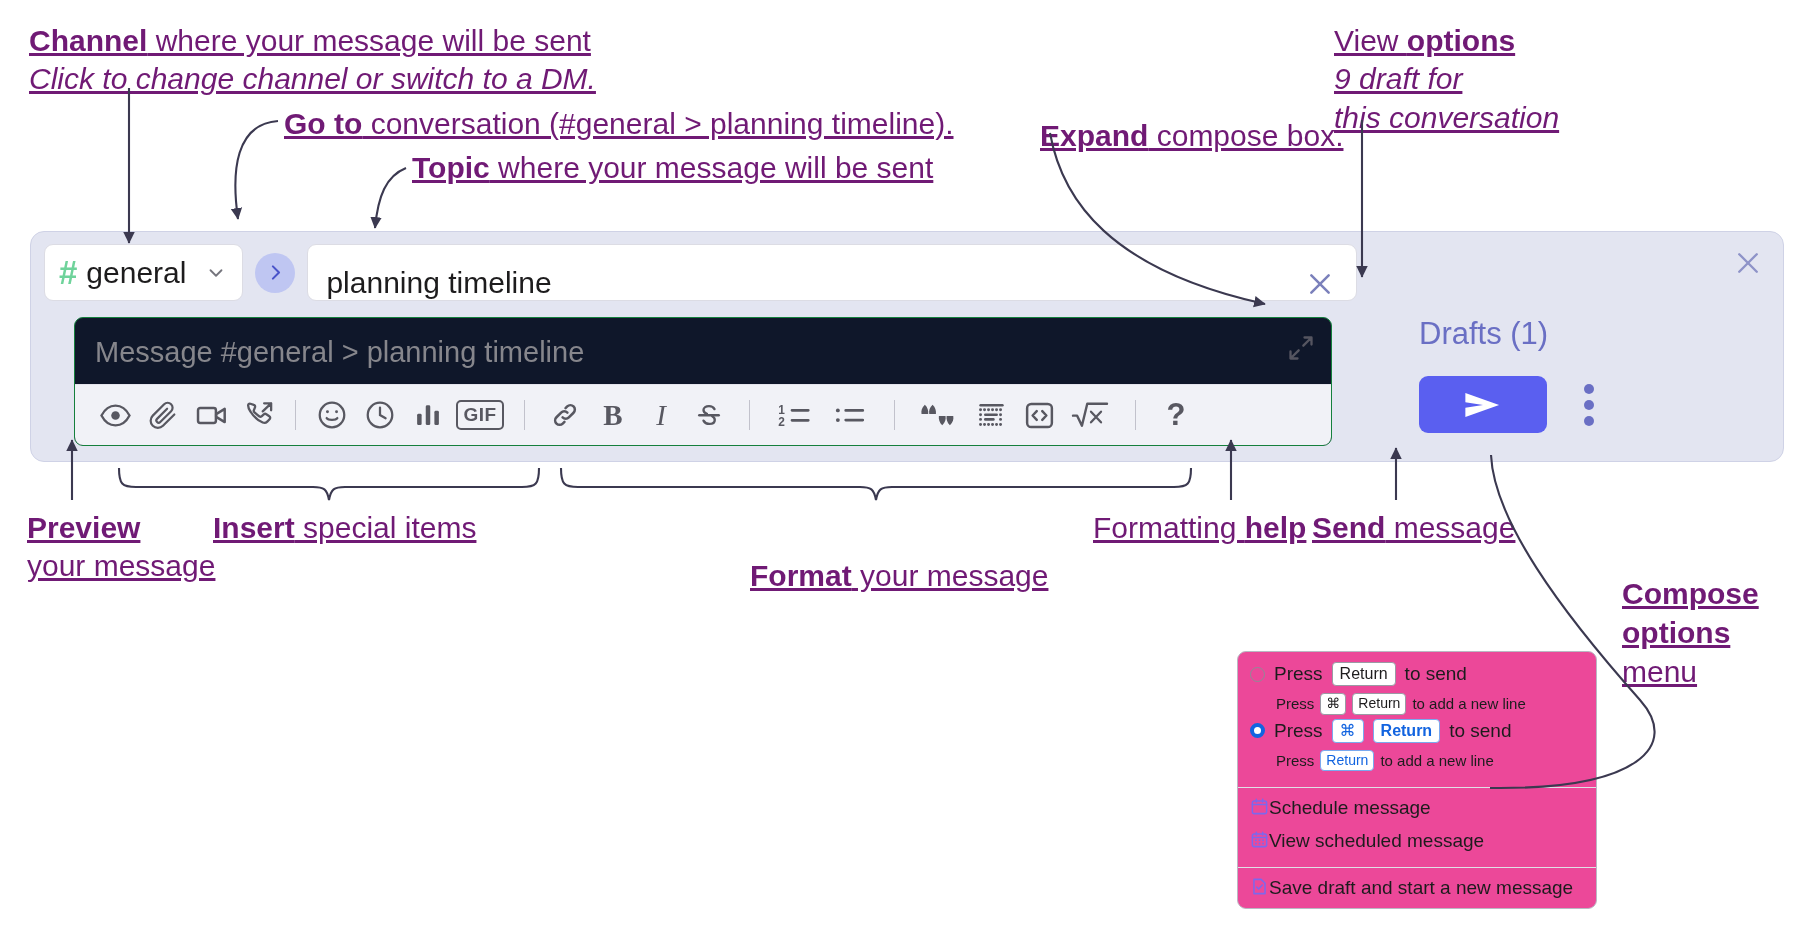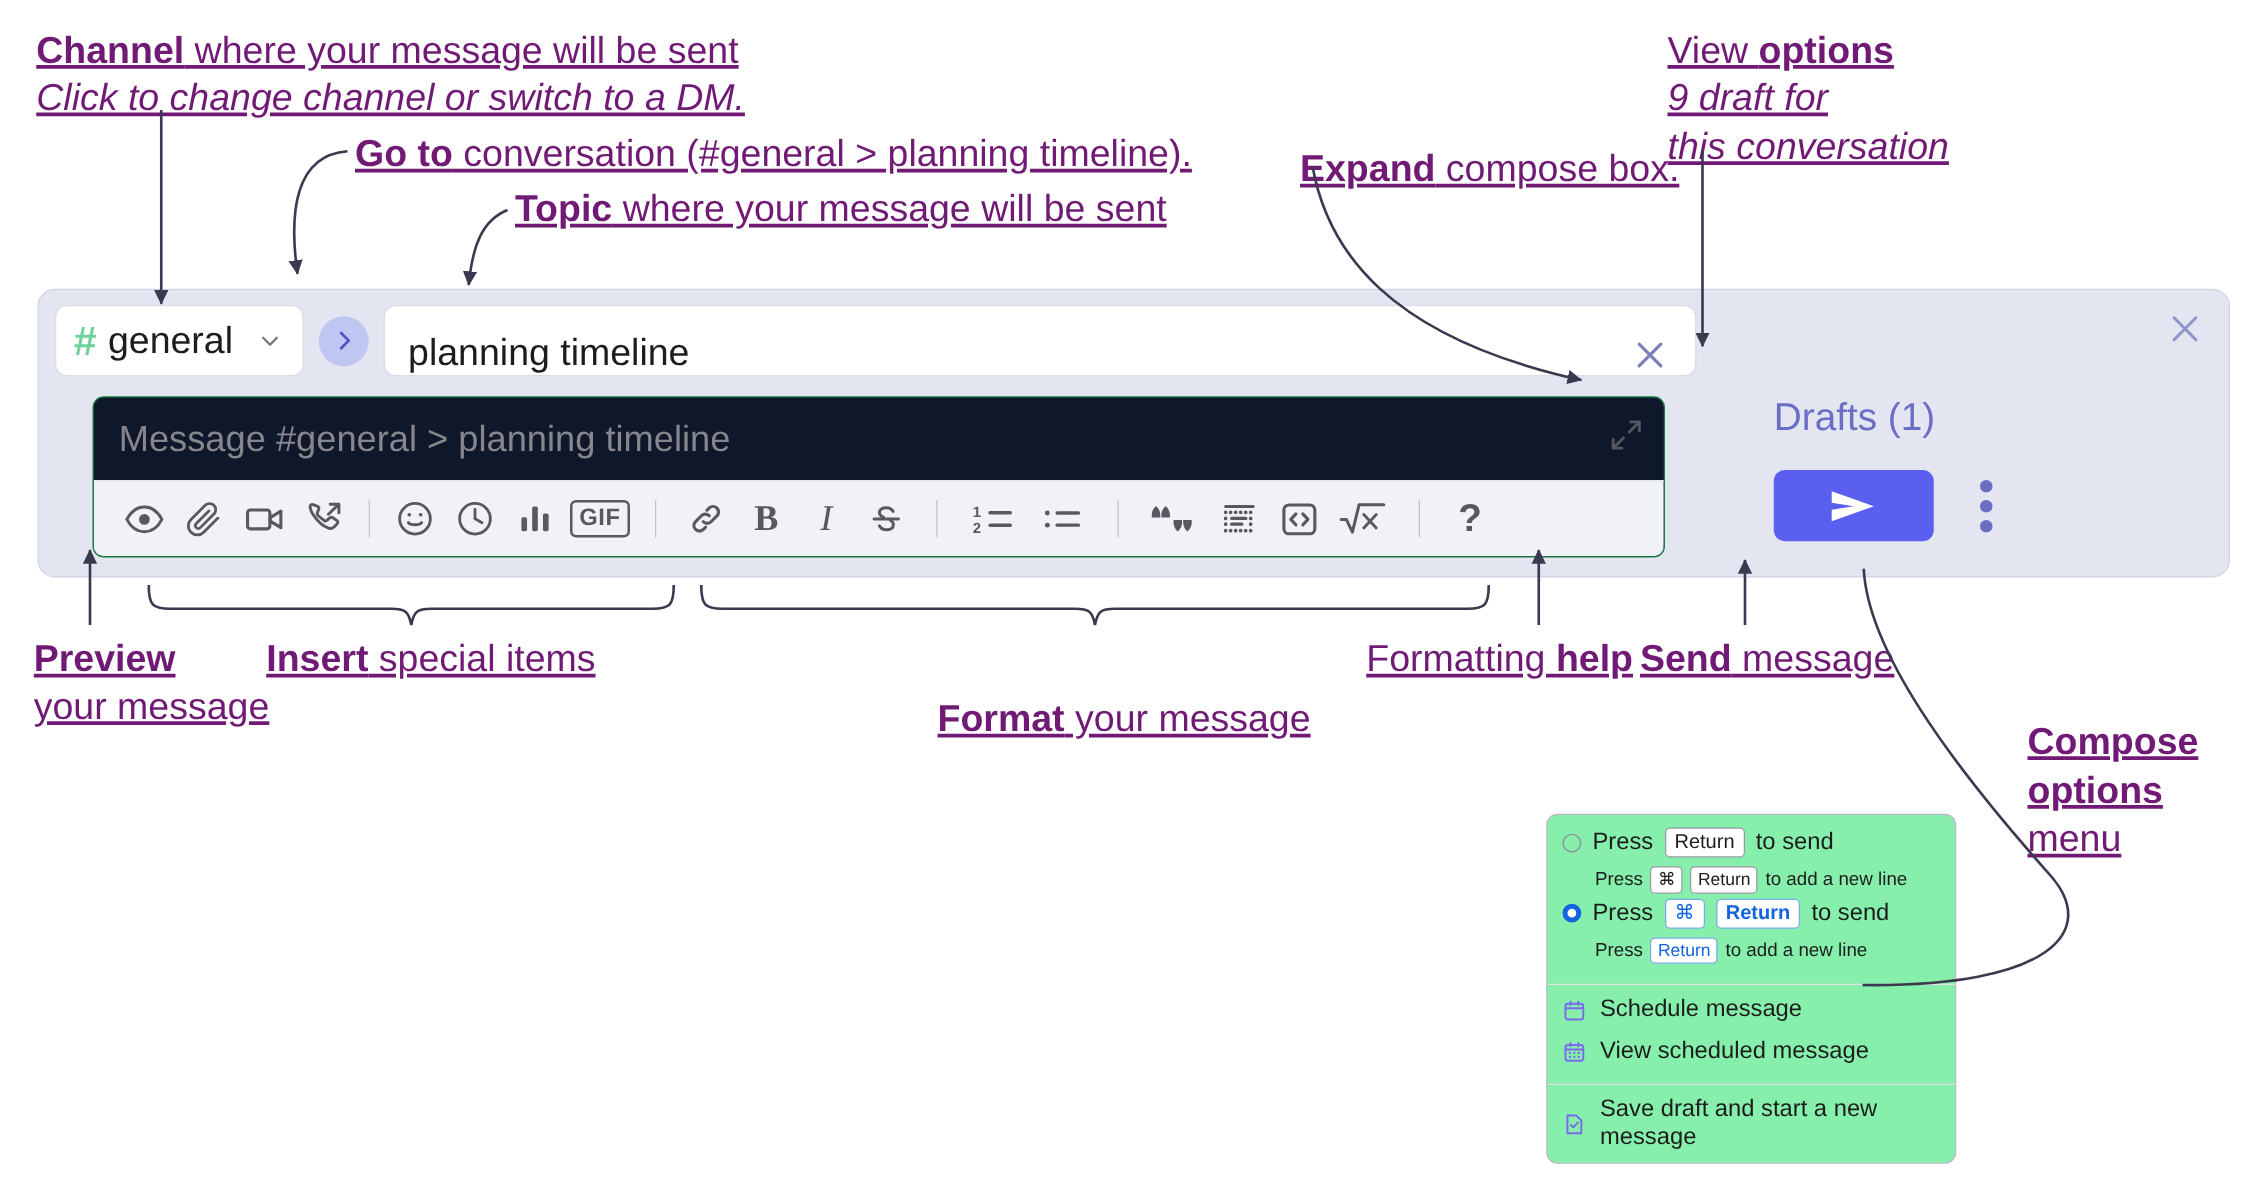--- a/index.html
+++ b/index.html
@@ -110,22 +110,22 @@
   }
   #compose-options{
     position:absolute;left:1540px;top:150px;
     width:36px;height:46px;
     display:flex;flex-direction:column;align-items:center;justify-content:center;gap:6px;
   }
   #compose-options i{display:block;width:10px;height:10px;border-radius:50%;background:#6a6fc4;}
 
   
   #options-menu{
-    position:absolute;left:1237px;top:651px;width:328px;
-    background:#86efac;border:1px solid #b9b9c3;border-radius:9px;
+    position:absolute;left:1237px;top:651px;width:360px;
+    background:#ec4899;border:1px solid #b9b9c3;border-radius:9px;
     box-sizing:border-box;
     font-size:18px;color:#1d1c1d;
     overflow:hidden;
   }
   .radio-block{padding:10px 12px 6px 12px;}
   .radio-row{display:flex;align-items:center;gap:9px;}
   .radio{
     width:15px;height:15px;border-radius:50%;border:1.6px solid #8d8d97;
     box-sizing:border-box;flex:none;
   }
@@ -135,21 +135,21 @@
   .key{
     border:1px solid #9a9aa4;border-radius:4px;
     padding:1px 7px;font-size:16px;line-height:1.25;
     display:inline-block;background:#fff;color:#1d1c1d;
   }
   .key.sm{font-size:14px;padding:1px 5px;}
   .key.blue{border-color:#7aa9ef;color:#1264e0;}
   .key.blue.b{font-weight:700;}
   .menu-sep{height:1px;background:#e0e0e6;margin:6px 0 0 0;}
   .menu-item{
-    display:flex;align-items:center;gap:11px;
+    display:flex;align-items:flex-start;
     padding:9px 12px;font-size:19px;color:#1d1c1d;
   }
   .menu-icon{color:#7b68ee;display:flex;align-items:center;flex:none;}
 </style>
 </head>
 <body>
 
 <div class="anno" style="left:29px;top:22px;">
   <span><b>Channel</b><span> where your message will be sent</span></span>
   <i class="ln2">Click to change channel or switch to a DM.</i>

